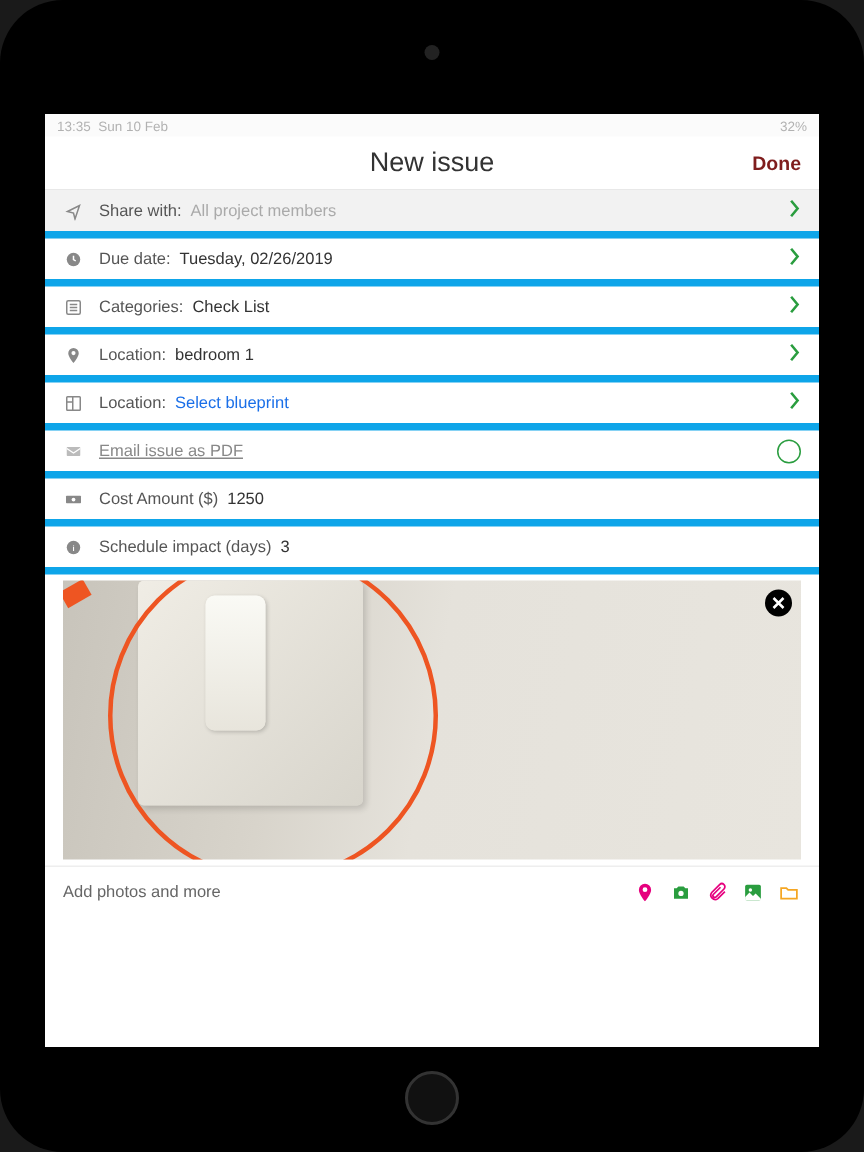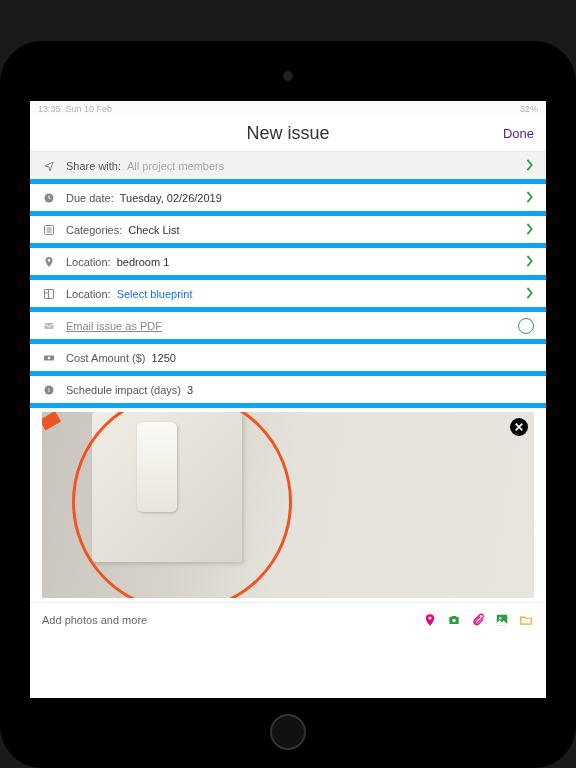--- a/index.html
+++ b/index.html
@@ -1,24 +1,24 @@
 <!DOCTYPE html>
 <html><head>
 <meta charset="utf-8">
 <style>
 * { margin: 0; padding: 0; box-sizing: border-box; font-family: -apple-system, BlinkMacSystemFont, "Helvetica Neue", sans-serif; }
 body { background: #1a1a1a; width: 576px; height: 768px; overflow: hidden; position: relative; }
-.device-frame { position: absolute; inset: 0; background: #000; border-radius: 42px; padding: 60px 30px 70px 30px; margin-top: 41px; }
+.device-frame { position: absolute; inset: 0; background: #000; border-radius: 42px; padding: 76px 30px 70px 30px; }
 .camera { position: absolute; top: 30px; left: 50%; transform: translateX(-50%); width: 10px; height: 10px; background: #222; border-radius: 50%; }
 .home-button { position: absolute; bottom: 18px; left: 50%; transform: translateX(-50%); width: 36px; height: 36px; border: 2px solid #333; border-radius: 50%; background: #111; }
 .screen { background: #fff; width: 100%; height: 100%; overflow: hidden; position: relative; }
 .status-bar { height: 15px; background: rgba(0,0,0,0.03); display: flex; justify-content: space-between; align-items: center; padding: 0 8px; font-size: 9px; color: #666; opacity: 0.5; }
 .header { height: 36px; display: flex; align-items: center; justify-content: center; position: relative; border-bottom: 1px solid #e8e8e8; }
 .header-title { font-size: 18px; color: #333; font-weight: 400; }
-.header-done { position: absolute; right: 12px; color: #4c1d95; font-size: 13px; font-weight: 400; cursor: pointer; }
+.header-done { position: absolute; right: 12px; color: #7f1d1d; font-size: 13px; font-weight: 700; cursor: pointer; }
 .row { display: flex; align-items: center; padding: 0 12px; height: 32px; border-bottom: 5px solid #0ea5e9; font-size: 11px; color: #333; position: relative; }
 .row.shaded { background: #f2f2f2; }
 .row-icon { width: 14px; height: 14px; margin-right: 10px; display: flex; align-items: center; justify-content: center; flex-shrink: 0; }
 .row-icon svg { width: 12px; height: 12px; }
 .row-label { color: #555; margin-right: 6px; }
 .row-value { color: #333; }
 .row-value.placeholder { color: #aaa; }
 .row-value.link { color: #1a6fe8; }
 .row-value.muted { color: #888; text-decoration: underline; }
 .chevron { position: absolute; right: 12px; }

